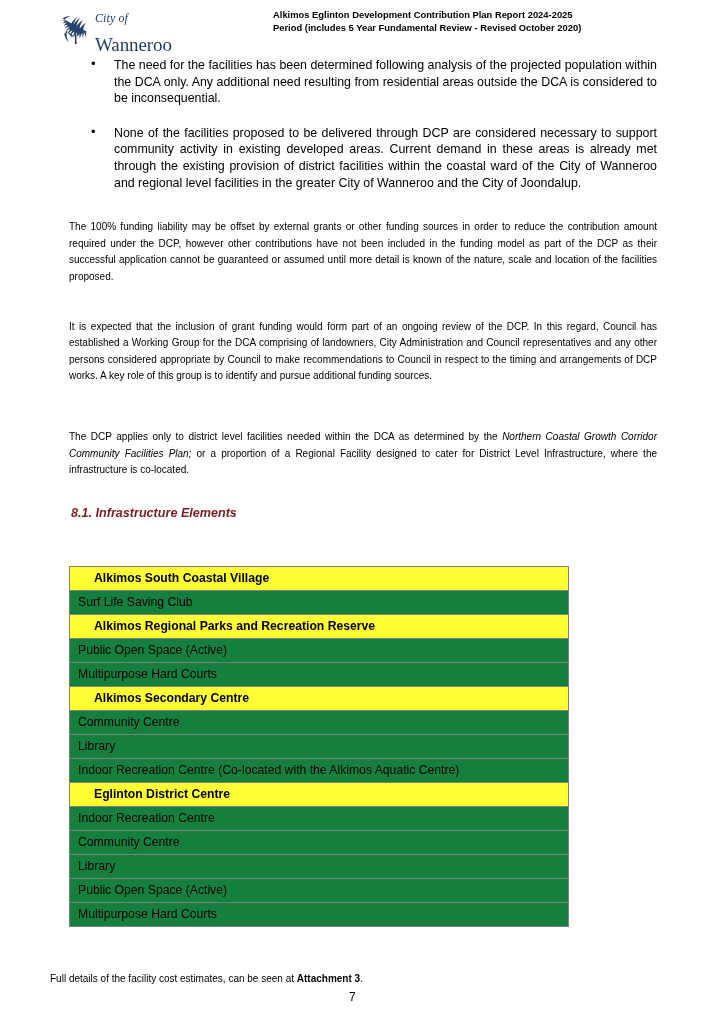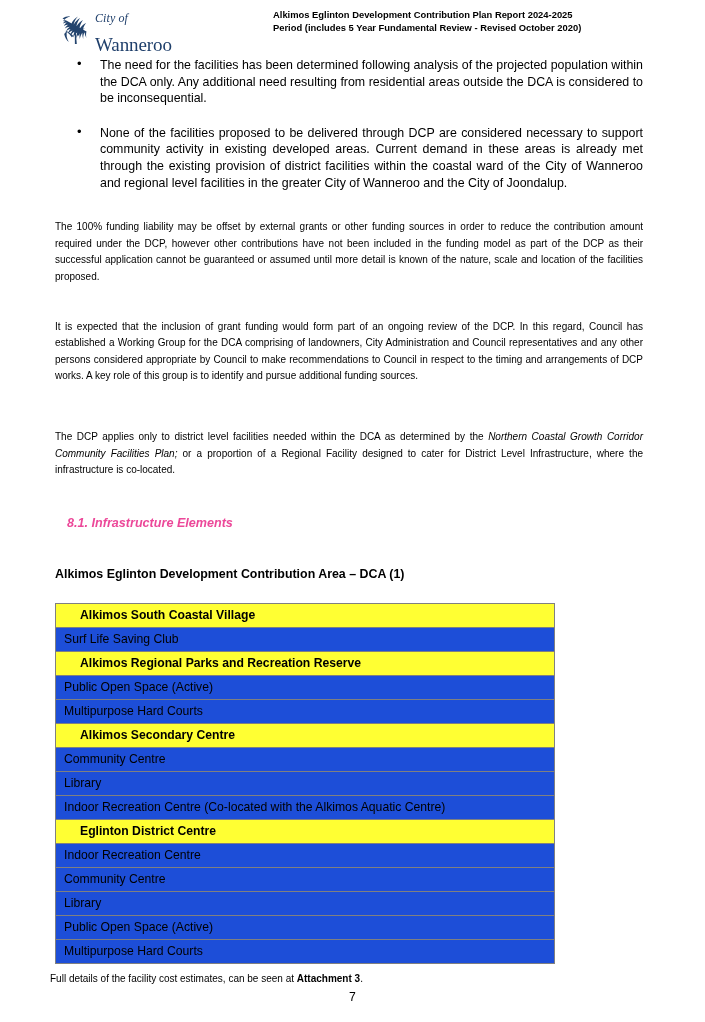--- a/index.html
+++ b/index.html
@@ -71,21 +71,21 @@
     width: 400px;
     font-size: 9.4px;
     font-weight: bold;
     line-height: 12.6px;
     color: #000;
   }
 
   
   .content {
     position: absolute;
-    left: 55px;
+    left: 69px;
     top: 57px;
     width: 588px;
   }
 
   ul.bullets {
     list-style: none;
     margin: 0;
     padding: 0;
   }
   ul.bullets li {
@@ -115,25 +115,25 @@
   h2.section-heading {
     margin: 0;
     font-size: 13.6px;
     font-weight: bold;
     color: #2E5C8E;
     line-height: 18px;
   }
   h2.section-heading .num { margin-right: 9px; }
 
   h3.sub-heading {
-    margin: 12px;
+    margin: 2px;
     font-size: 12.6px;
     font-weight: bold;
     font-style: italic;
-    color: #ec4899;
+    color: #7f1d1d;
     line-height: 17px;
   }
 
   p.bold-label {
     margin: 0;
     font-size: 12.4px;
     font-weight: bold;
     line-height: 17px;
   }
 
@@ -154,21 +154,21 @@
     table-layout: fixed;
     margin-top: 0px;
   }
   .facility-table td {
     border: 1px solid #808080;
     height: 23px;
     padding: 0 0 0 8px;
     font-size: 12.2px;
     line-height: 14px;
     vertical-align: middle;
-    background: #1d4ed8;
+    background: #15803d;
     color: #000;
   }
   .facility-table tr.group td {
     background: #FFFF33;
     font-weight: bold;
     padding-left: 24px;
   }
 
   
   .footer-note {
@@ -240,21 +240,20 @@
     <div class="gap-c"></div>
 
     <p class="para tight"><span>The DCP applies only to district level facilities needed within the DCA as determined by the </span><span class="it">Northern Coastal Growth Corridor Community Facilities Plan;</span><span> or a proportion of a Regional Facility designed to cater for District Level Infrastructure, where the infrastructure is co-located.</span></p>
 
     <div class="gap-d"></div>
 
     <h3 class="sub-heading">8.1. Infrastructure Elements</h3>
 
     <div class="gap-c"></div>
 
-    <p class="bold-label">Alkimos Eglinton Development Contribution Area – DCA (1)</p>
 
     <div class="gap-b"></div>
 
     <table class="facility-table">
       <tbody>
           <tr class="group">
             <td>Alkimos South Coastal Village</td>
           </tr>
           <tr class="item">
             <td>Surf Life Saving Club</td>

